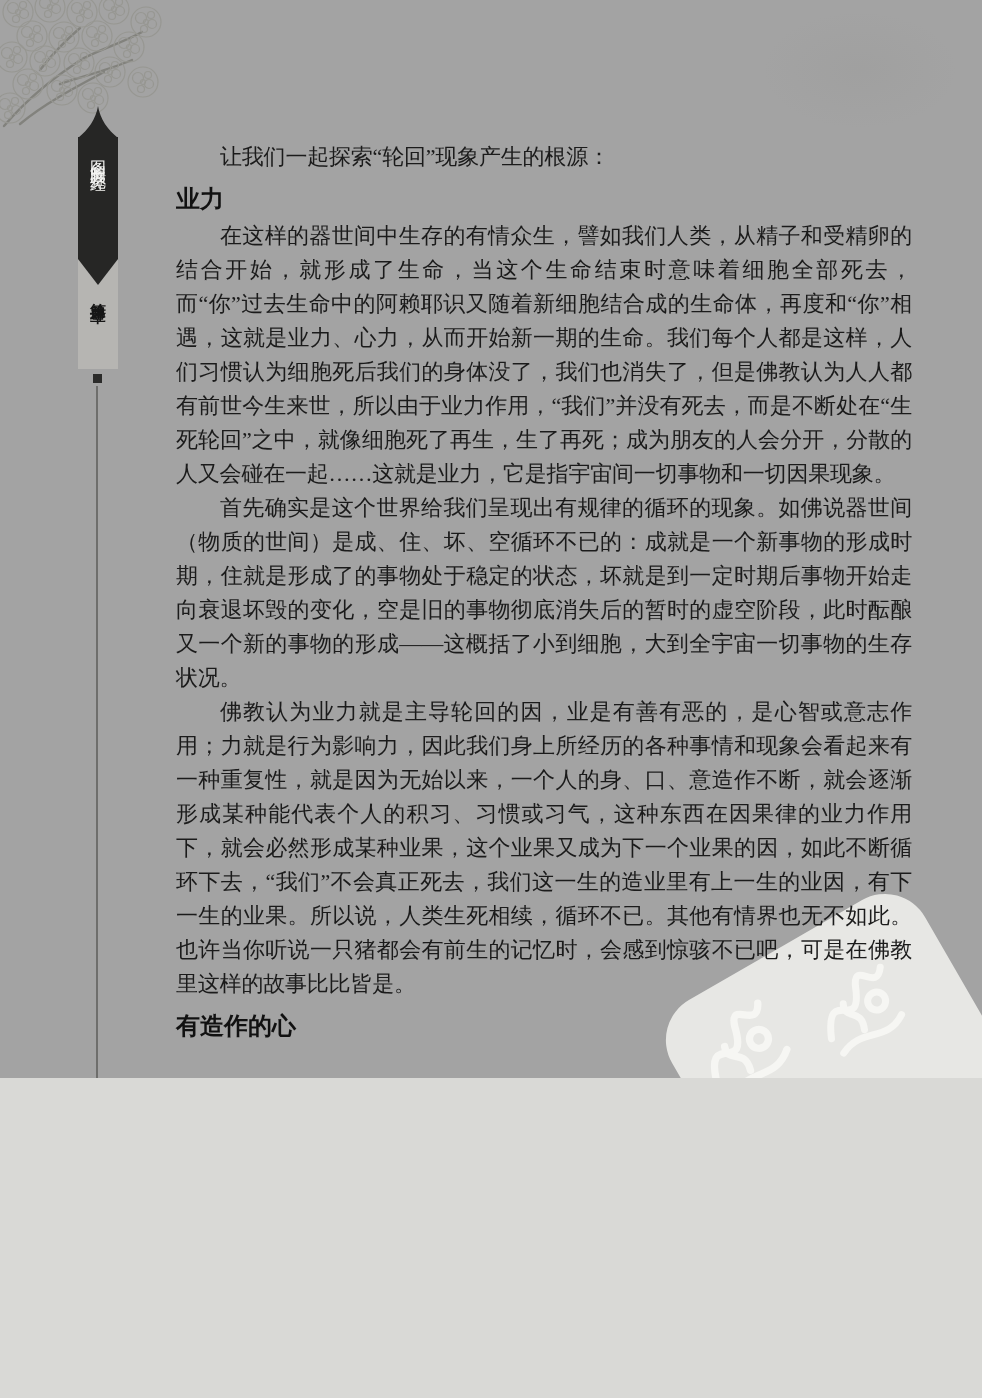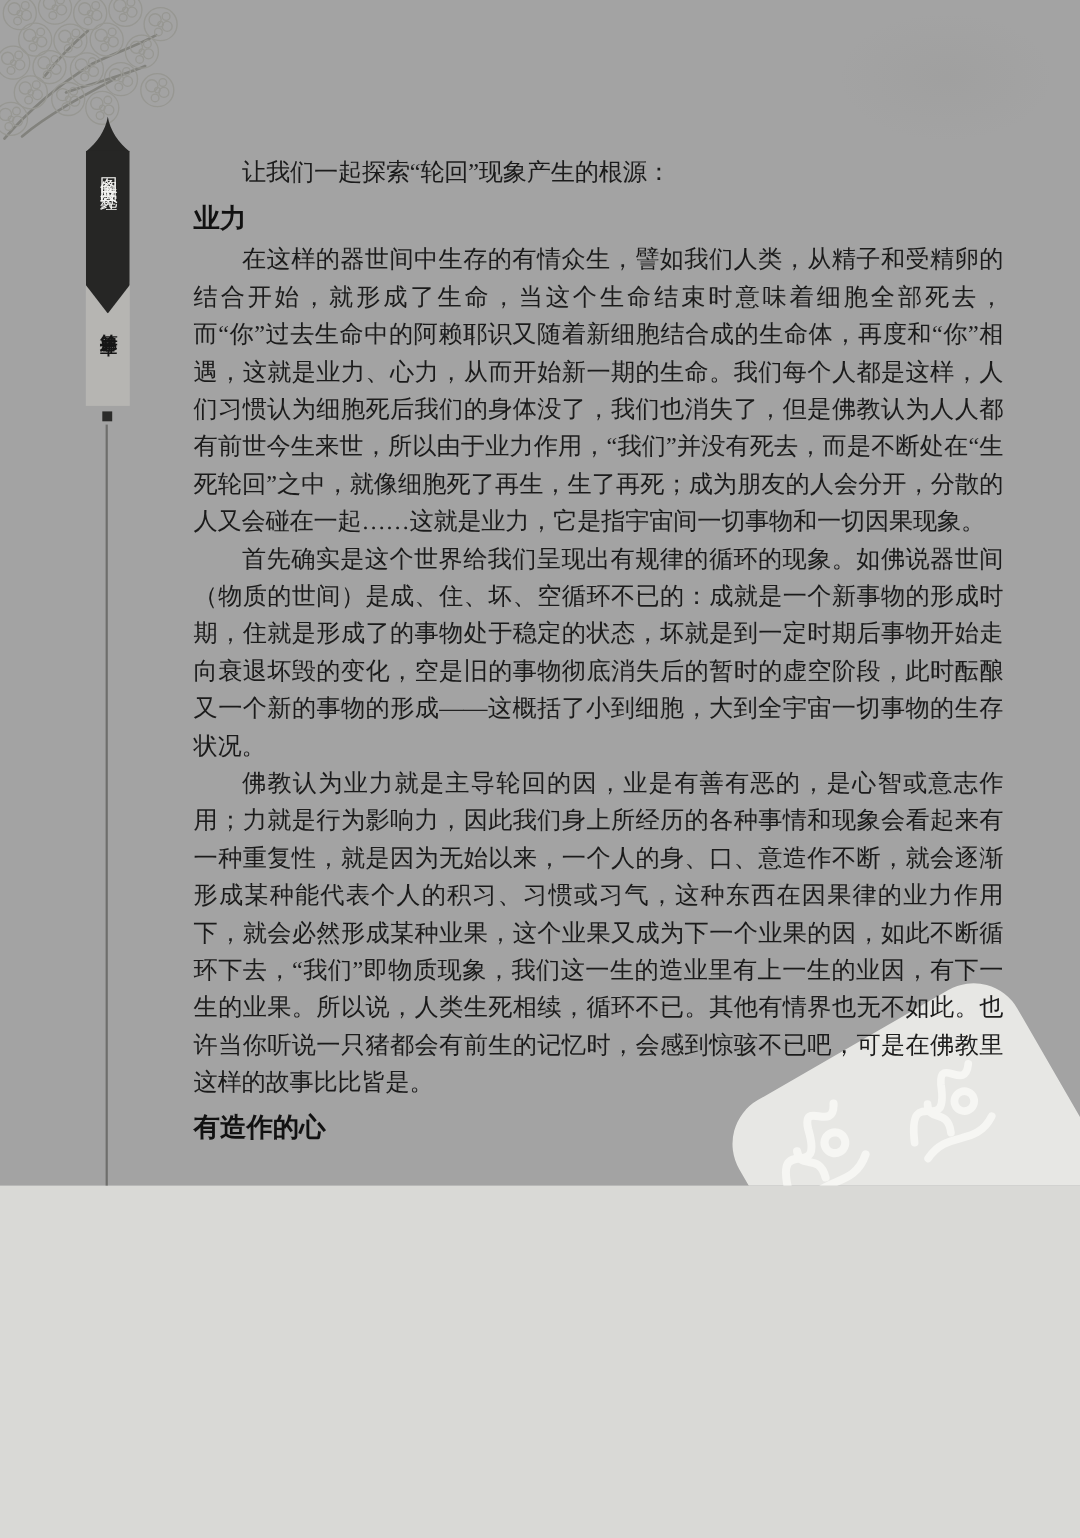--- a/index.html
+++ b/index.html
@@ -203,21 +203,21 @@
       <path d="M44,122 C42,130 39,138 36,144"></path>
       <path d="M44,122 C46,130 49,138 52,144"></path>
     </g>
   </svg>
 
   <div class="content">
     <p>让我们一起探索“轮回”现象产生的根源：</p>
     <h2>业力</h2>
     <p>在这样的器世间中生存的有情众生，譬如我们人类，从精子和受精卵的结合开始，就形成了生命，当这个生命结束时意味着细胞全部死去，而“你”过去生命中的阿赖耶识又随着新细胞结合成的生命体，再度和“你”相遇，这就是业力、心力，从而开始新一期的生命。我们每个人都是这样，人们习惯认为细胞死后我们的身体没了，我们也消失了，但是佛教认为人人都有前世今生来世，所以由于业力作用，“我们”并没有死去，而是不断处在“生死轮回”之中，就像细胞死了再生，生了再死；成为朋友的人会分开，分散的人又会碰在一起……这就是业力，它是指宇宙间一切事物和一切因果现象。</p>
     <p>首先确实是这个世界给我们呈现出有规律的循环的现象。如佛说器世间（物质的世间）是成、住、坏、空循环不已的：成就是一个新事物的形成时期，住就是形成了的事物处于稳定的状态，坏就是到一定时期后事物开始走向衰退坏毁的变化，空是旧的事物彻底消失后的暂时的虚空阶段，此时酝酿又一个新的事物的形成——这概括了小到细胞，大到全宇宙一切事物的生存状况。</p>
-    <p>佛教认为业力就是主导轮回的因，业是有善有恶的，是心智或意志作用；力就是行为影响力，因此我们身上所经历的各种事情和现象会看起来有一种重复性，就是因为无始以来，一个人的身、口、意造作不断，就会逐渐形成某种能代表个人的积习、习惯或习气，这种东西在因果律的业力作用下，就会必然形成某种业果，这个业果又成为下一个业果的因，如此不断循环下去，“我们”即物质现象，我们这一生的造业里有上一生的业因，有下一生的业果。所以说，人类生死相续，循环不已。其他有情界也无不如此。也许当你听说一只猪都会有前生的记忆时，会感到惊骇不已吧，可是在佛教里这样的故事比比皆是。</p>
+    <p>佛教认为业力就是主导轮回的因，业是有善有恶的，是心智或意志作用；力就是行为影响力，因此我们身上所经历的各种事情和现象会看起来有一种重复性，就是因为无始以来，一个人的身、口、意造作不断，就会逐渐形成某种能代表个人的积习、习惯或习气，这种东西在因果律的业力作用下，就会必然形成某种业果，这个业果又成为下一个业果的因，如此不断循环下去，“我们”不会真正死去，我们这一生的造业里有上一生的业因，有下一生的业果。所以说，人类生死相续，循环不已。其他有情界也无不如此。也许当你听说一只猪都会有前生的记忆时，会感到惊骇不已吧，可是在佛教里这样的故事比比皆是。</p>
     <h2>有造作的心</h2>
   </div>
 
   <div class="footer-rule"></div>
   <div class="page-number">188</div>
   <div class="scan-band"></div>
 
 </div>
 
 </body></html>

